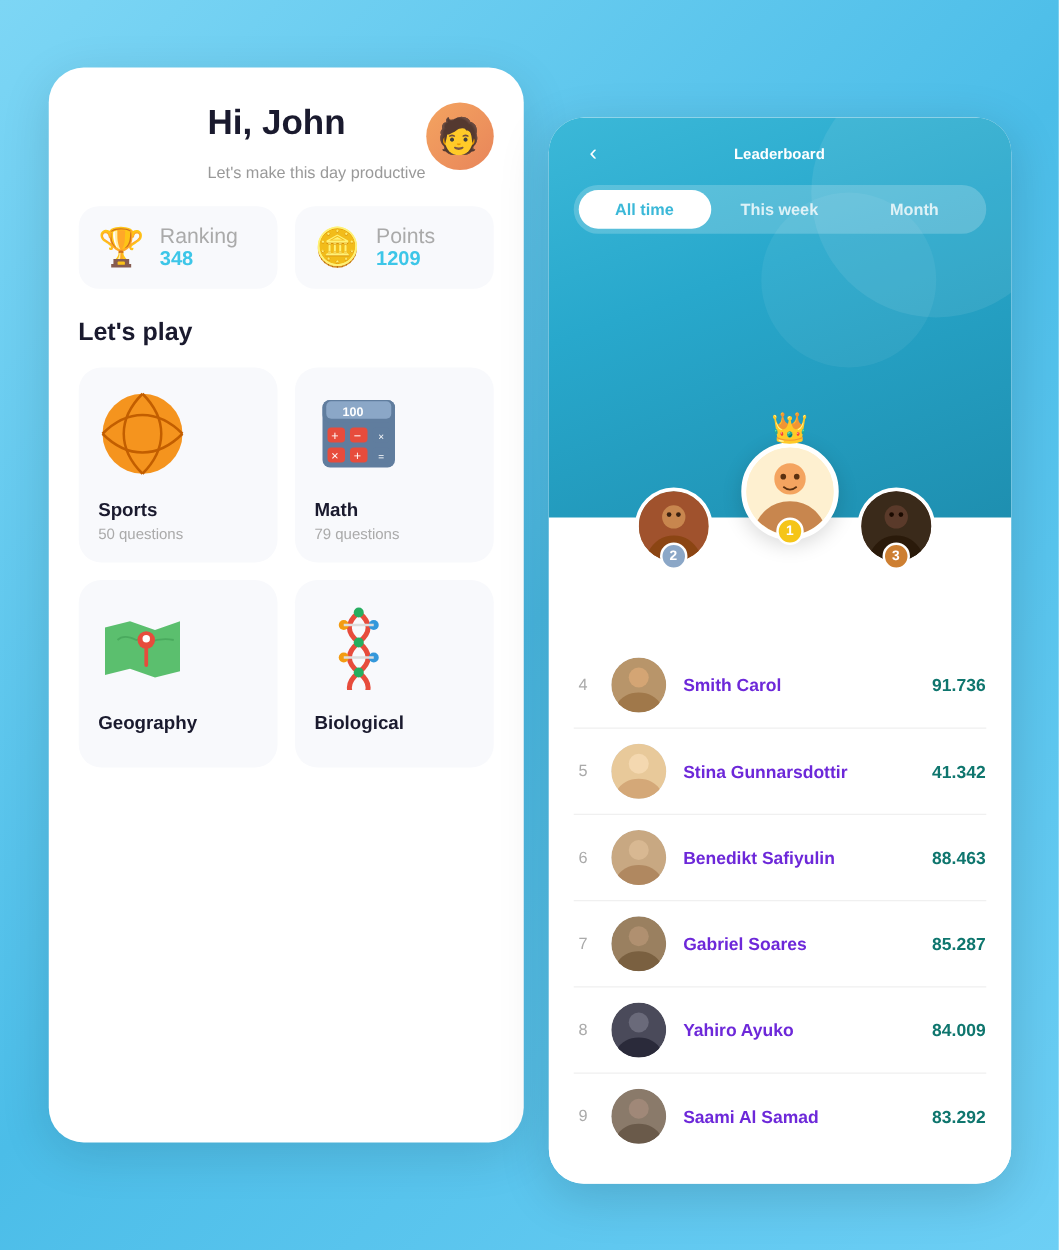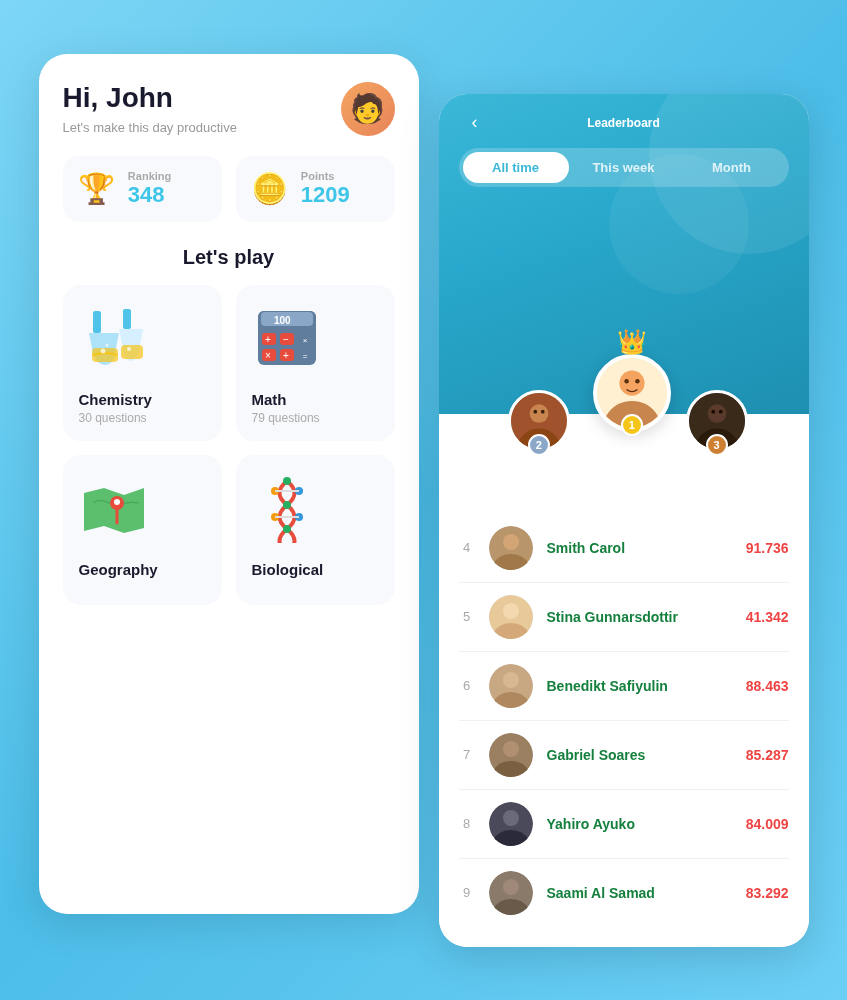--- a/index.html
+++ b/index.html
@@ -27,35 +27,35 @@
       border-radius: 28px;
       padding: 28px 24px 20px 24px;
       width: 380px;
       min-height: 860px;
       box-shadow: 0 10px 40px rgba(0,0,0,0.12);
       position: relative;
     }
 
     .header-row {
       display: flex;
-      justify-content: space-between;
+      justify-content: flex-end;
       align-items: flex-start;
       margin-bottom: 20px;
     }
 
     .greeting-text h2 {
       font-size: 28px;
       font-weight: 800;
       color: #1a1a2e;
     }
 
     .greeting-text p {
       font-size: 13px;
       color: #999;
-      margin-top: 6px;
+      margin-top: 16px;
     }
 
     .avatar-circle {
       width: 54px;
       height: 54px;
       border-radius: 50%;
       background: linear-gradient(135deg, #f4a460, #e8855a);
       display: flex;
       align-items: center;
       justify-content: center;
@@ -78,38 +78,36 @@
       display: flex;
       align-items: center;
       gap: 12px;
     }
 
     .stat-icon {
       font-size: 30px;
     }
 
     .stat-info label {
-      font-size: 11px;
+      font-size: 17px;
       color: #aaa;
       display: block;
-      font-weight: bold;
     }
 
     .stat-info span {
-      font-size: 22px;
+      font-size: 16px;
       font-weight: 800;
       color: #3dc6e8;
     }
 
     .section-title {
       font-size: 20px;
       font-weight: 800;
       color: #1a1a2e;
       margin-bottom: 16px;
-      text-align: center;
     }
 
     .subjects-grid {
       display: grid;
       grid-template-columns: 1fr 1fr;
       gap: 14px;
     }
 
     .subject-card {
       background: #f8f9fc;
@@ -381,27 +379,27 @@
       justify-content: center;
       font-size: 20px;
       overflow: hidden;
       flex-shrink: 0;
     }
 
     .lb-name {
       flex: 1;
       font-size: 14px;
       font-weight: 600;
-      color: #15803d;
+      color: #6d28d9;
     }
 
     .lb-score {
       font-size: 14px;
       font-weight: 700;
-      color: #ef4444;
+      color: #0f766e;
     }
   </style>
 </head>
 <body>
 
 <div class="cards-wrapper">
 
   <div class="left-card">
     <div class="header-row">
       <div class="greeting-text">
@@ -428,43 +426,34 @@
           <label>Points</label>
           <span>1209</span>
         </div>
       </div>
     </div>
 
     <div class="section-title">Let's play</div>
 
     <div class="subjects-grid">
 
-
       <div class="subject-card">
         <div class="subject-icon">
-          <svg width="70" height="70" viewBox="0 0 70 70" xmlns="http://www.w3.org/2000/svg">
-
-            <rect x="14" y="8" width="8" height="22" rx="2" fill="#4fc3e8"></rect>
-            <path d="M10 30 L14 50 Q18 62 26 62 Q34 62 36 50 L40 30 Z" fill="#cdeeff" opacity="0.8"></path>
-            <path d="M10 30 L14 50 Q18 62 26 62 Q34 62 36 50 L40 30 Z" fill="#4fc3e8" opacity="0.3"></path>
-            <rect x="13" y="45" width="26" height="14" rx="4" fill="#f5c518" opacity="0.7"></rect>
-            <path d="M14 52 Q26 48 38 52" stroke="#f5c518" stroke-width="2" fill="none"></path>
-
-            <rect x="44" y="6" width="8" height="20" rx="2" fill="#4fc3e8"></rect>
-            <path d="M40 26 L44 46 Q46 58 52 58 Q58 58 60 46 L64 26 Z" fill="#cdeeff" opacity="0.8"></path>
-            <rect x="42" y="42" width="22" height="14" rx="4" fill="#f5c518" opacity="0.7"></rect>
-
-            <circle cx="24" cy="48" r="2.5" fill="#fff" opacity="0.7"></circle>
-            <circle cx="28" cy="42" r="1.5" fill="#fff" opacity="0.7"></circle>
-            <circle cx="50" cy="46" r="2" fill="#fff" opacity="0.7"></circle>
+          <svg class="basketball-svg" viewBox="0 0 70 70" xmlns="http://www.w3.org/2000/svg">
+            <circle cx="35" cy="35" r="32" fill="#f5941e"></circle>
+            <path d="M35 3 Q50 18 50 35 Q50 52 35 67" stroke="#c25e00" stroke-width="2" fill="none"></path>
+            <path d="M35 3 Q20 18 20 35 Q20 52 35 67" stroke="#c25e00" stroke-width="2" fill="none"></path>
+            <path d="M3 35 Q18 20 35 20 Q52 20 67 35" stroke="#c25e00" stroke-width="2" fill="none"></path>
+            <path d="M3 35 Q18 50 35 50 Q52 50 67 35" stroke="#c25e00" stroke-width="2" fill="none"></path>
           </svg>
         </div>
-        <div class="subject-name">Chemistry</div>
-        <div class="subject-count">30 questions</div>
-      </div>
+        <div class="subject-name">Sports</div>
+        <div class="subject-count">50 questions</div>
+      </div>
+
 
       <div class="subject-card">
         <div class="subject-icon">
           <svg width="70" height="70" viewBox="0 0 70 70" xmlns="http://www.w3.org/2000/svg">
             <rect x="6" y="8" width="58" height="54" rx="6" fill="#607d9e"></rect>
             <rect x="6" y="8" width="58" height="18" rx="6" fill="#607d9e"></rect>
             <rect x="9" y="9" width="52" height="14" rx="4" fill="#8ba7c7"></rect>
             <text x="22" y="21" font-size="10" font-weight="900" fill="#fff">100</text>
 
             <rect x="10" y="30" width="14" height="12" rx="3" fill="#e74c3c"></rect>

